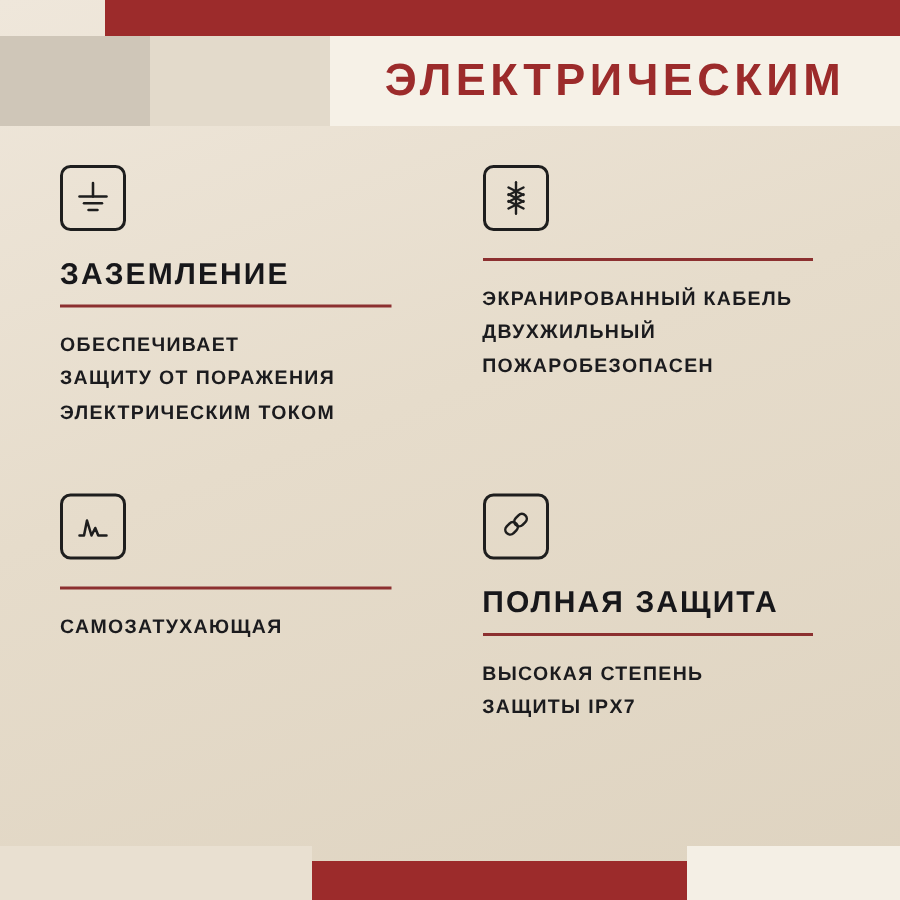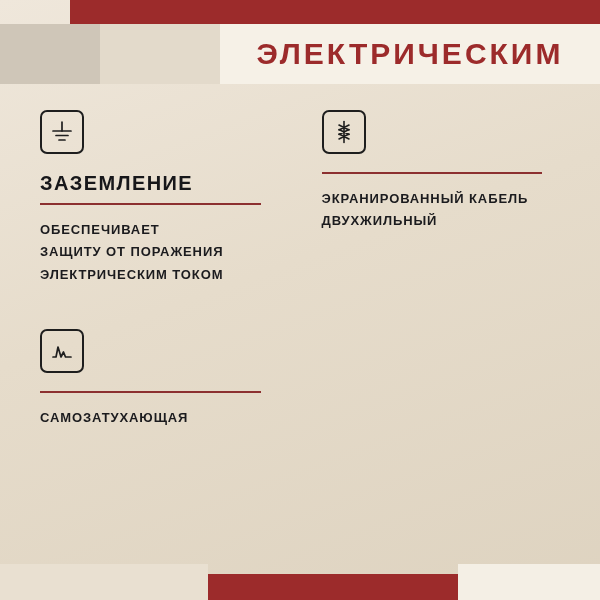--- a/index.html
+++ b/index.html
@@ -219,35 +219,50 @@
           <line x1="13" y1="2.5" x2="13" y2="23.5"></line>
           <path d="M8 6 L18 11 M18 6 L8 11"></path>
           <path d="M8 10.5 L18 15.5 M18 10.5 L8 15.5"></path>
           <path d="M8 15 L18 20 M18 15 L8 20"></path>
         </svg>
       </div>
       <div class="rule"></div>
       <p class="cell-desc">
         <span>ЭКРАНИРОВАННЫЙ КАБЕЛЬ</span>
         <span>ДВУХЖИЛЬНЫЙ</span>
+        <span>ПОЖАРОБЕЗОПАСЕН</span>
       </p>
     </div>
 
     <div class="cell">
       <div class="icon-box">
         <svg width="26" height="26" viewBox="0 0 26 26" fill="none" stroke="#1e1e1e" stroke-width="1.7" stroke-linecap="round" stroke-linejoin="round">
           <polyline points="4,19 7,19 9,9 12,19 14.5,14 16.5,19 22,19"></polyline>
         </svg>
       </div>
       <div class="rule"></div>
       <p class="cell-desc">
         <span>САМОЗАТУХАЮЩАЯ</span>
       </p>
     </div>
 
+    <div class="cell">
+      <div class="icon-box">
+        <svg width="26" height="26" viewBox="0 0 26 26" fill="none" stroke="#1e1e1e" stroke-width="1.7" stroke-linecap="round">
+          <rect x="5.5" y="11" width="9" height="6.5" rx="3.2" transform="rotate(-45 10 14.2)"></rect>
+          <rect x="11.5" y="5.5" width="9" height="6.5" rx="3.2" transform="rotate(-45 16 8.7)"></rect>
+        </svg>
+      </div>
+      <h2 class="cell-title">ПОЛНАЯ ЗАЩИТА</h2>
+      <div class="rule"></div>
+      <p class="cell-desc">
+        <span>ВЫСОКАЯ СТЕПЕНЬ</span>
+        <span>ЗАЩИТЫ IPX7</span>
+      </p>
+    </div>
 
   </div>
 
   <div class="bottom-band">
     <div class="bb-cream-left"></div>
     <div class="bb-red"></div>
     <div class="bb-cream-right"></div>
   </div>
 
 </div>

